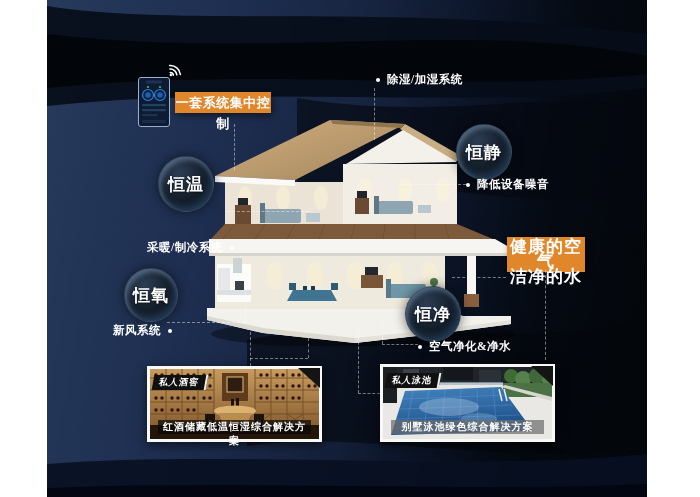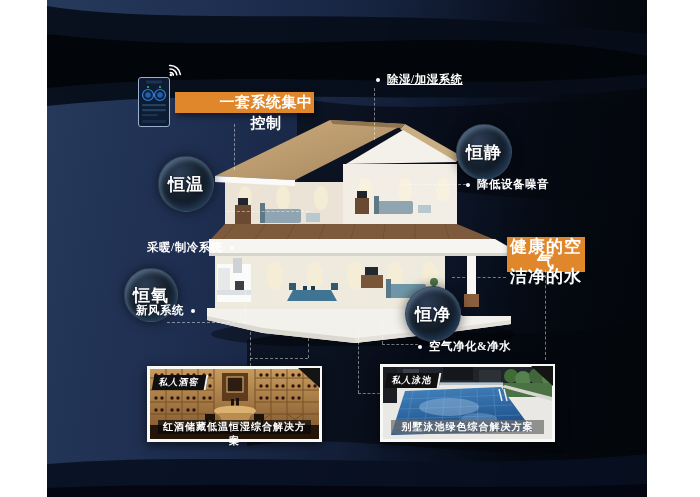--- a/index.html
+++ b/index.html
@@ -15,21 +15,21 @@
     background:radial-gradient(circle at 38% 30%,#2d3d55 0%,#17222f 45%,#0a111c 72%,#101b2b 100%);
     box-shadow:inset 2px 3px 5px rgba(165,205,240,.38), inset -3px -5px 7px rgba(90,150,205,.30), 0 0 12px rgba(0,0,0,.55);
     border:1px solid rgba(150,190,225,.28);text-shadow:0 1px 2px rgba(0,0,0,.6);}
   
   .note{position:absolute;color:#fff;font-size:11.5px;font-weight:bold;display:flex;align-items:center;gap:7px;
         font-family:"Liberation Serif",serif;letter-spacing:.5px;white-space:nowrap;}
   .ndot{width:4px;height:4px;border-radius:50%;background:#fff;flex:0 0 auto;}
   
   .callout{position:absolute;background:var(--accent,#E0862B);color:#fff;text-align:center;
     font-family:"Liberation Serif",serif;font-weight:bold;box-shadow:2px 3px 6px rgba(0,0,0,.45);}
-  .callout.one{font-size:15px;letter-spacing:.5px;padding-left:43px;}
+  .callout.one{font-size:13px;letter-spacing:.5px;}
   .callout.two{font-size:17px;line-height:15px;padding-top:2px;letter-spacing:1px;}
   
   .dv{position:absolute;width:0;border-left:1px dashed rgba(255,255,255,.45);}
   .dh{position:absolute;height:0;border-top:1px dashed rgba(255,255,255,.45);}
   
   .card{position:absolute;border:3px solid #f8f8f6;background:#0c0c0c;box-shadow:0 3px 10px rgba(0,0,0,.6);}
   .card svg{display:block;}
   .card-tag{position:absolute;left:3px;top:6px;background:#101010;color:#fff;font-size:9px;font-weight:bold;
     font-family:"Liberation Serif",serif;padding:1px 6px;letter-spacing:1px;transform:skewX(-10deg);
     border-right:2px solid #f0f0f0;}
@@ -177,33 +177,33 @@
     <div class="callout two abs" style="left:460px;top:237px;width:78px;height:33px;">
       <div>健康的空气</div>
       <div>洁净的水</div>
     </div>
 
     <div class="bubble" style="left:409px;top:124px;width:54px;height:54px;">恒静</div>
     <div class="bubble" style="left:111px;top:156px;width:54px;height:54px;">恒温</div>
     <div class="bubble" style="left:77px;top:268px;width:52px;height:52px;">恒氧</div>
     <div class="bubble" style="left:358px;top:286px;width:54px;height:54px;">恒净</div>
 
-    <div class="note" style="left:329px;top:72px;text-decoration:underline;">
+    <div class="note" style="left:329px;top:72px;">
       <span class="ndot"></span>
       <span>除湿/加湿系统</span>
     </div>
     <div class="note" style="left:419px;top:177px;">
       <span class="ndot"></span>
       <span>降低设备噪音</span>
     </div>
     <div class="note" style="left:100px;top:204px;margin-top:36px;">
       <span>采暖/制冷系统</span>
       <span class="ndot"></span>
     </div>
-    <div class="note" style="left:66px;top:303px;margin-left:23px;">
+    <div class="note" style="left:66px;top:323px;">
       <span>新风系统</span>
       <span class="ndot"></span>
     </div>
     <div class="note" style="left:371px;top:339px;">
       <span class="ndot"></span>
       <span>空气净化&amp;净水</span>
     </div>
 
     <div class="dv" style="left:327px;top:88px;height:52px;"></div>
     <div class="dv" style="left:187px;top:124px;height:46px;"></div>

